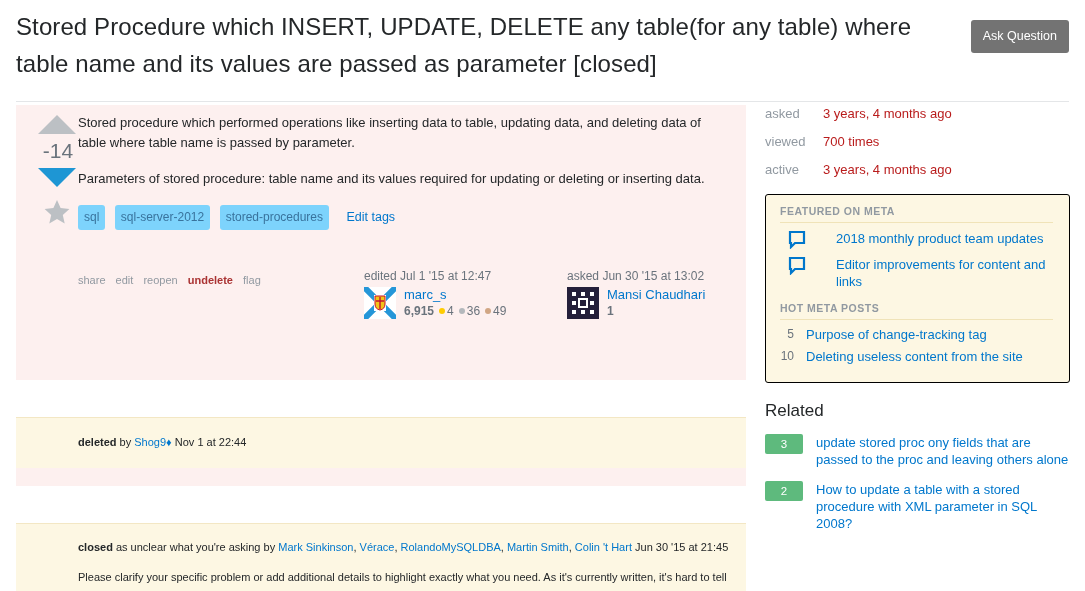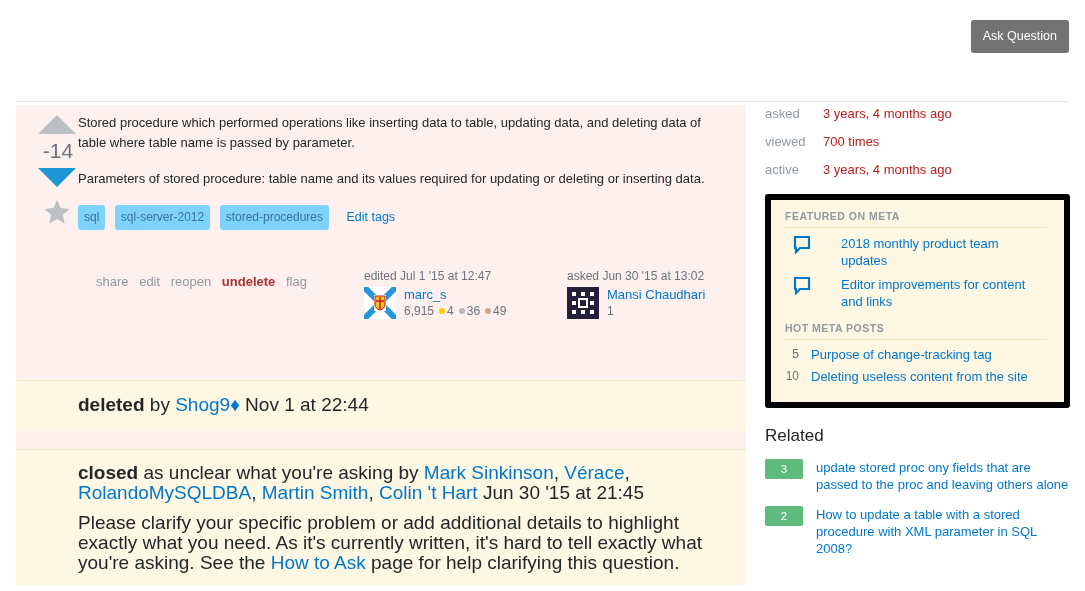--- a/index.html
+++ b/index.html
@@ -76,68 +76,68 @@
     font-size: 12px; line-height: 17px; padding: 4px 6px;
     border-radius: 3px; margin-right: 5px; cursor: pointer;
   }
   .edit-tags {
     display: inline-block; color: #0077cc; font-size: 12.5px;
     margin-left: 8px; cursor: pointer;
   }
 
   .actionrow { position: relative; margin-top: 34px; height: 64px; }
   .post-menu {
-    position: absolute; left: 80px; top: 11px;
-    font-size: 13px; color: #9199a1;
+    position: absolute; left: 62px; top: 11px;
+    font-size: 11px; color: #9199a1;
   }
   .post-menu span { margin-right: 7px; cursor: pointer; }
   .post-menu .undelete { color: #a33; font-weight: bold; }
 
   .usercard { position: absolute; top: 6px; width: 190px; font-size: 12px; }
   .usercard.edited { left: 348px; }
   .usercard.asked { left: 551px; }
   .uc-action { color: #6a737c; margin-bottom: 4px; white-space: nowrap; }
   .uc-body { display: flex; align-items: flex-start; }
   .avatar { width: 32px; height: 32px; margin-right: 8px; flex: 0 0 32px; }
   .uc-text { line-height: 16px; }
   .uc-name { color: #0077cc; font-size: 13px; cursor: pointer; display: block; }
-  .uc-rep { color: #6a737c; font-size: 12px; font-weight: normal; margin-top: 28px; }
+  .uc-rep { color: #6a737c; font-size: 12px; font-weight: bold; margin-top: 28px; }
   .badge-dot {
     display: inline-block; width: 6px; height: 6px; border-radius: 50%;
     margin: 0 2px 0 5px; vertical-align: 1px;
   }
   .b-gold { background: #ffcc01; }
   .b-silver { background: #b4b8bc; }
   .b-bronze { background: #d1a684; }
   .badge-num { color: #6a737c; font-size: 12px; font-weight: normal; }
 
   
   .notice {
     background: #fdf7e3; border-top: 1px solid #f3e7c4;
     padding: 12px 5px 12px 62px;
-    font-size: 19px; line-height: 20px; color: #242729;
+    font-size: 11px; line-height: 20px; color: #242729; margin-top: 37px;
   }
   .notice a { color: #0077cc; text-decoration: none; cursor: pointer; }
   .notice b { font-weight: bold; }
   .notice p { margin: 0 0 10px 0; }
   .notice p:last-child { margin-bottom: 0; }
   .mod-diamond { color: #0077cc; }
   .gap-bar { height: 18px; background: #fdf0ef; }
   .notice.deleted-bar { padding-top: 14px; padding-bottom: 16px; }
   .notice.closed-bar { padding-top: 13px; }
 
   
   .sidebar { position: absolute; left: 765px; top: 105px; width: 305px; }
   .stats { font-size: 13px; color: #242729; }
   .stat-row { display: flex; margin-bottom: 11px; line-height: 17px; }
   .stat-label { width: 58px; color: #9199a1; flex: 0 0 58px; }
   .stat-val { color: #b91c1c; }
 
   .meta-box {
-    margin-top: 16px; background: #fdf7e3; border: 6px solid #000000;
+    margin-top: 16px; background: #fdf7e3; border: 1px solid #000000;
     border-radius: 3px; padding: 10px 16px 12px 14px;
   }
   .meta-head {
     font-size: 10.5px; letter-spacing: .5px; color: #9199a1;
     font-weight: bold; padding-bottom: 5px;
     border-bottom: 1px solid #f0e3b8; margin-bottom: 6px;
   }
   .meta-head.second { margin-top: 12px; }
   .meta-item { display: flex; align-items: flex-start; margin: 7px 0; gap: 20px; }
   .bubble-icon { flex: 0 0 18px; margin: 1px 10px 0 8px; }
@@ -158,20 +158,21 @@
     border-radius: 2px; margin-right: 13px;
   }
   .rel-link { color: #0077cc; font-size: 13px; line-height: 17px; cursor: pointer; }
 </style>
 </head>
 <body>
 
 <div id="page">
 
   <div class="header">
+    <div class="q-title">Stored Procedure which INSERT, UPDATE, DELETE any table(for any table) where table name and its values are passed as parameter [closed]</div>
     <button class="ask-btn">Ask Question</button>
   </div>
   <div class="hr-top"></div>
 
   <div class="main-col">
 
     <div class="post">
 
       <div class="votecell">
         <div class="arrow-up"></div>

